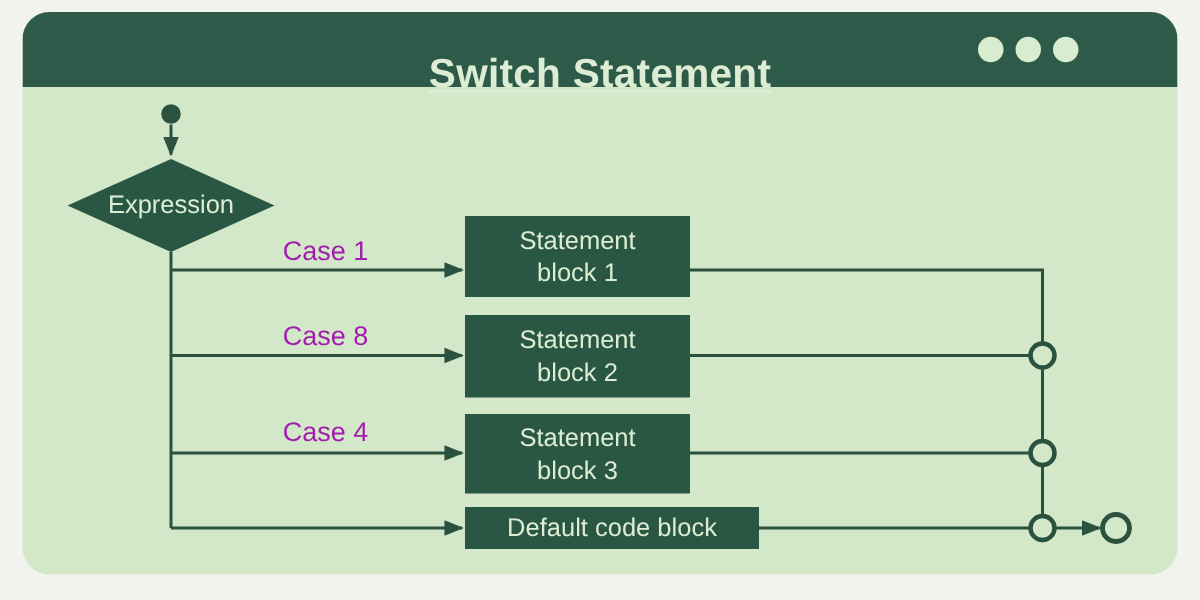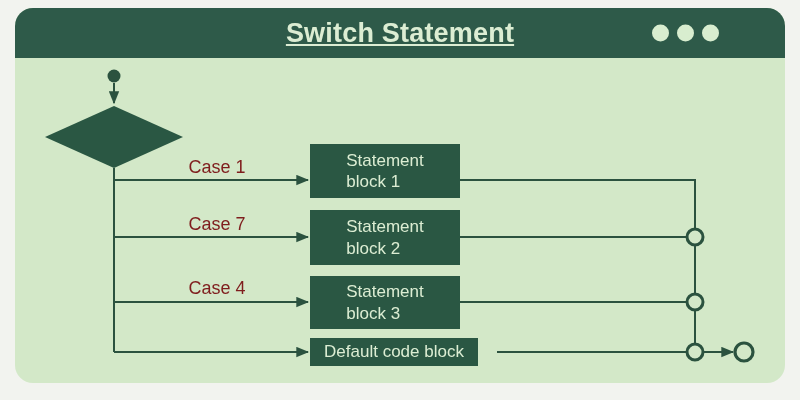--- a/index.html
+++ b/index.html
@@ -16,21 +16,21 @@
     background:#d3e8c8;
     border-radius:18px;
     overflow:hidden;
   }
   .titlebar{
     position:absolute;left:0;top:0;
     width:100%;height:50px;
     background:#2e5a49;
   }
   .title{
-    position:absolute;left:0;top:0;width:100%;height:50px;
+    position:absolute;left:0;top:16px;width:100%;height:50px;
     display:flex;align-items:center;justify-content:center;
     color:#dcedd3;font-size:27px;font-weight:700;
     letter-spacing:.2px;
     text-decoration:underline;
   }
   .dots{
     position:absolute;right:66px;top:25px;
     display:flex;gap:8px;
     transform:translateY(-50%);
   }
@@ -40,31 +40,31 @@
   }
   .wires{position:absolute;left:0;top:0;width:800px;height:400px;pointer-events:none;}
   .decision-label{
     position:absolute;left:44px;top:106px;width:140px;height:62px;
     display:flex;align-items:center;justify-content:center;
     color:#dcedd3;font-size:17px;
   }
   .block{
     position:absolute;background:#2a5743;
     display:flex;align-items:center;justify-content:center;
-    color:#dcedd3;font-size:17px;line-height:1.25;text-align:left;
+    color:#dcedd3;font-size:17px;line-height:1.25;text-align:center;
     white-space:pre-line;
   }
   .block1{left:310px;top:144px;width:150px;height:54px;}
   .block2{left:310px;top:210px;width:150px;height:55px;}
   .block3{left:310px;top:276px;width:150px;height:53px;}
-  .blockd{left:310px;top:338px;width:168px;height:28px;font-size:17px;}
+  .blockd{left:310px;top:338px;width:196px;height:28px;font-size:17px;}
   .case-label{
     position:absolute;width:140px;height:22px;
     display:flex;align-items:center;justify-content:center;
-    color:#7f1d1d;font-size:18px;
+    color:#a21caf;font-size:18px;
   }
   .case1{left:147px;top:156px;}
   .case2{left:147px;top:213px;}
   .case3{left:147px;top:277px;}
   .cased{left:147px;top:329px;}
 </style>
 </head>
 <body>
 
 <div class="stage">
@@ -110,23 +110,24 @@
       <circle cx="695" cy="237" r="8" fill="#d3e8c8" stroke-width="3"></circle>
       <circle cx="695" cy="302" r="8" fill="#d3e8c8" stroke-width="3"></circle>
       <circle cx="695" cy="352" r="8" fill="#d3e8c8" stroke-width="3"></circle>
 
       <circle cx="744" cy="352" r="9" fill="#d3e8c8" stroke-width="3.2"></circle>
 
       <polygon points="114,106 183,137 114,168 45,137" fill="#2a5743" stroke="none"></polygon>
     </g>
   </svg>
 
+  <div class="decision-label">Expression</div>
 
   <div class="case-label case1">Case 1</div>
-  <div class="case-label case2">Case 7</div>
+  <div class="case-label case2">Case 8</div>
   <div class="case-label case3">Case 4</div>
 
   <div class="block block1">Statement
 block 1</div>
   <div class="block block2">Statement
 block 2</div>
   <div class="block block3">Statement
 block 3</div>
   <div class="block blockd">Default code block</div>
 </div>

